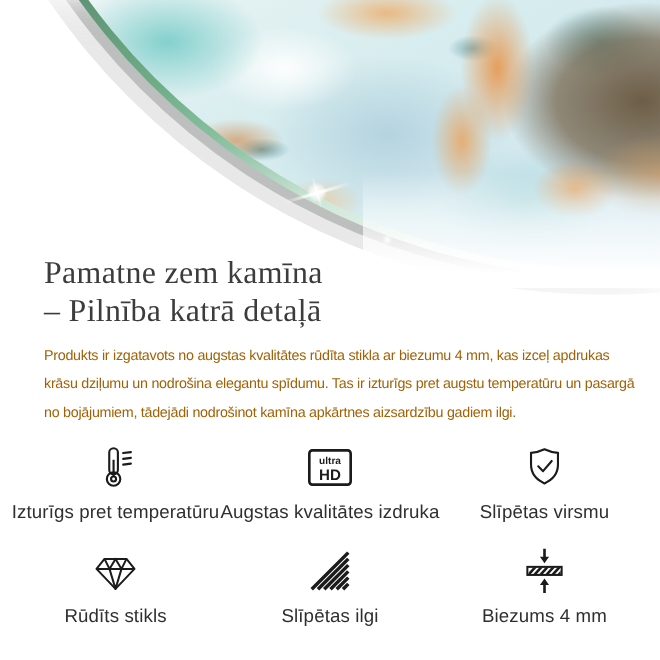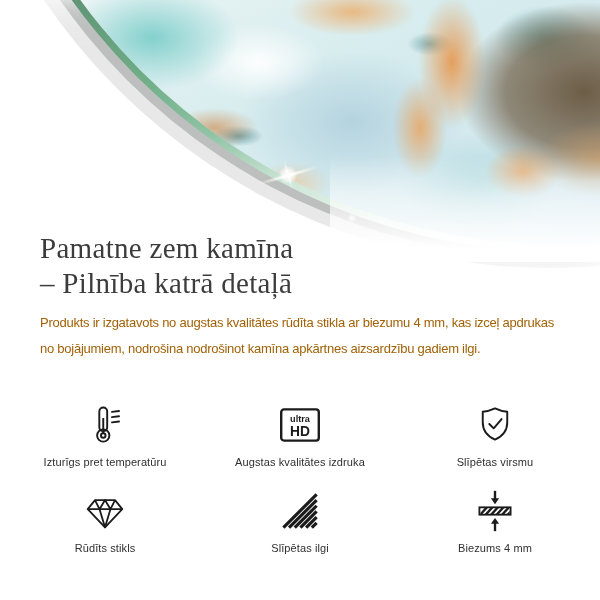--- a/index.html
+++ b/index.html
@@ -52,21 +52,21 @@
     font-size:29px;line-height:35px;font-weight:400;color:#3c3c3c;letter-spacing:0.3px;}
   .intro{position:absolute;left:40px;top:310px;color:#a16207;
     font-size:13px;line-height:26px;letter-spacing:-0.25px;}
   .intro div{white-space:nowrap;}
 
   
   .features{position:absolute;left:10px;top:402px;width:580px;display:grid;
     grid-template-columns:190px 200px 190px;row-gap:20px;}
   .feature{display:flex;flex-direction:column;align-items:center;}
   .icon-box{height:46px;display:flex;align-items:center;}
-  .feature .label{margin-top:8px;font-size:11px;color:#2f2f2f;letter-spacing:0.1px;white-space:nowrap;}
+  .feature .label{margin-top:8px;font-size:17px;color:#2f2f2f;letter-spacing:0.1px;white-space:nowrap;}
   svg{display:block;}
   .badge-small{font-family:"Liberation Sans",sans-serif;font-size:10px;font-weight:700;}
   .badge-big{font-family:"Liberation Sans",sans-serif;font-size:15px;font-weight:700;}
 </style>
 </head>
 <body>
 
 <div class="page">
 
   <div class="hero">
@@ -83,21 +83,22 @@
     <div class="glint-small"></div>
   </div>
 
   <h1 class="heading" style="margin:0;">
     <div>Pamatne zem kamīna</div>
     <div>– Pilnība katrā detaļā</div>
   </h1>
 
   <div class="intro">
     <div>Produkts ir izgatavots no augstas kvalitātes rūdīta stikla ar biezumu 4 mm, kas izceļ apdrukas</div>
-    <div>no bojājumiem, nodrošina nodrošinot kamīna apkārtnes aizsardzību gadiem ilgi.</div>
+    <div>krāsu dziļumu un nodrošina elegantu spīdumu. Tas ir izturīgs pret augstu temperatūru un pasargā</div>
+    <div>no bojājumiem, tādejādi nodrošinot kamīna apkārtnes aizsardzību gadiem ilgi.</div>
   </div>
 
   <div class="features">
 
     <div class="feature">
       <div class="icon-box">
         <svg width="42" height="44" viewBox="0 0 48 48" fill="none" stroke="#1b1b1b" stroke-width="2.2">
           <rect x="17.5" y="4" width="9" height="27" rx="4.5"></rect>
           <circle cx="22" cy="36" r="7"></circle>
           <circle cx="22" cy="36" r="2.6"></circle>

